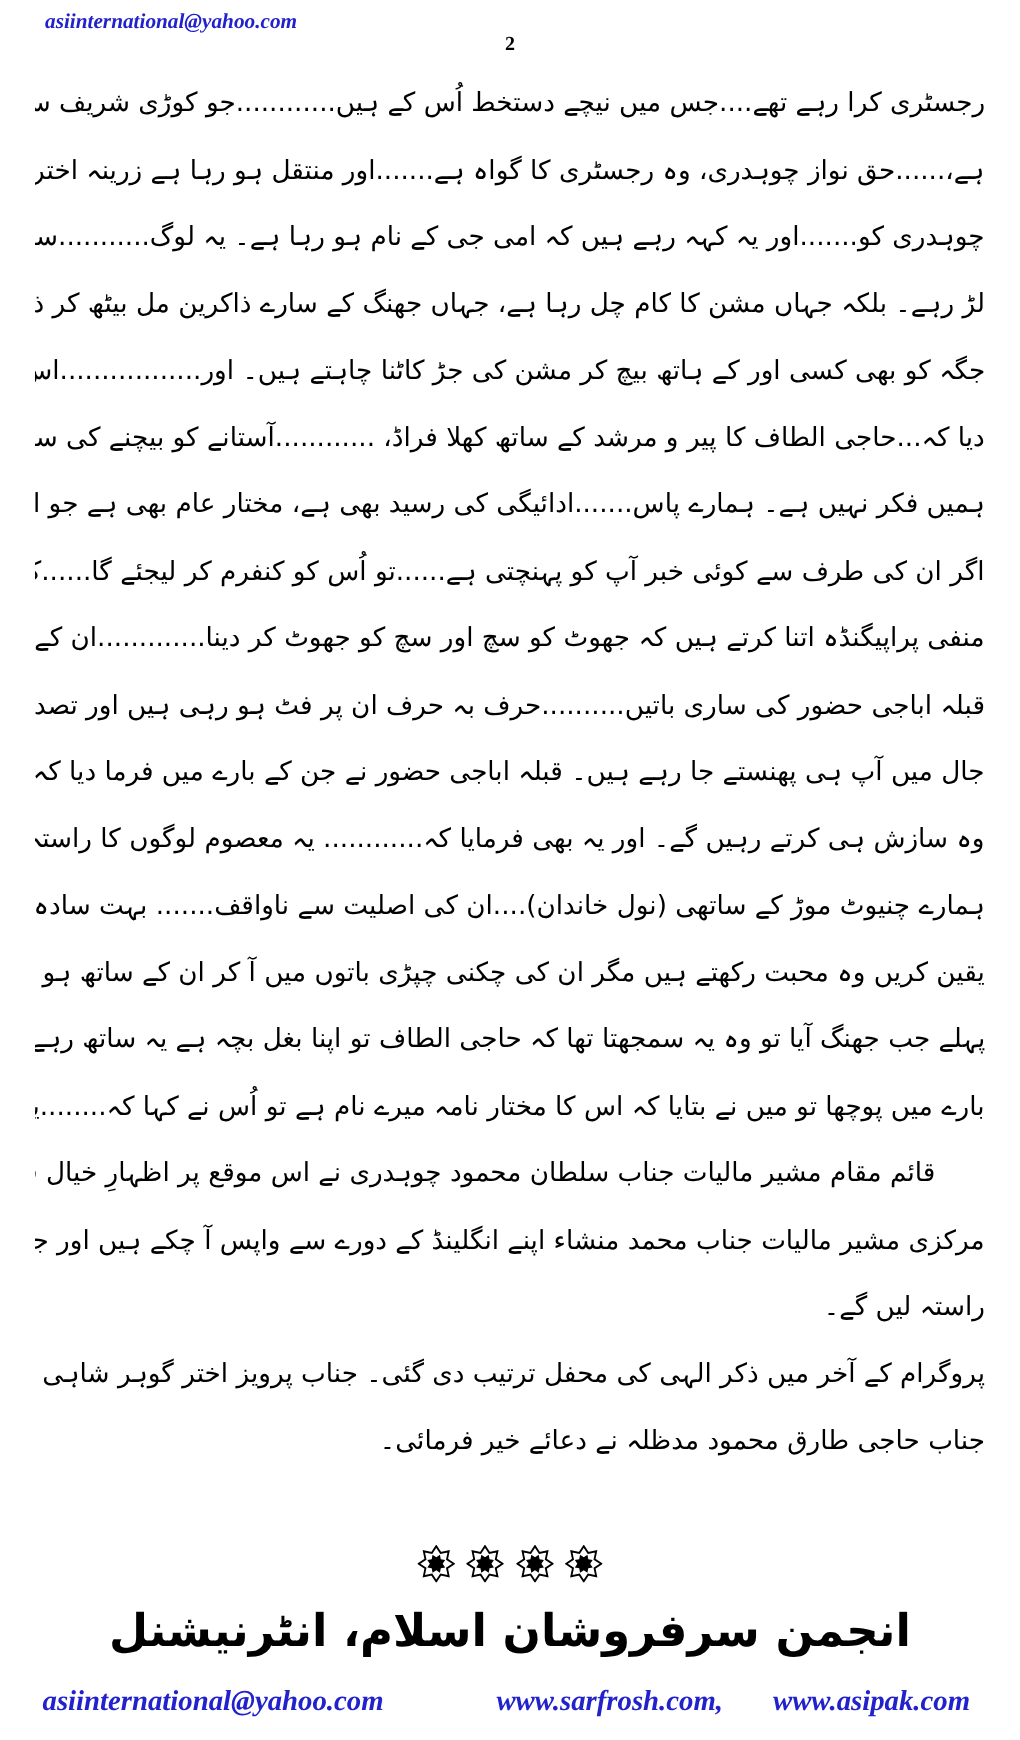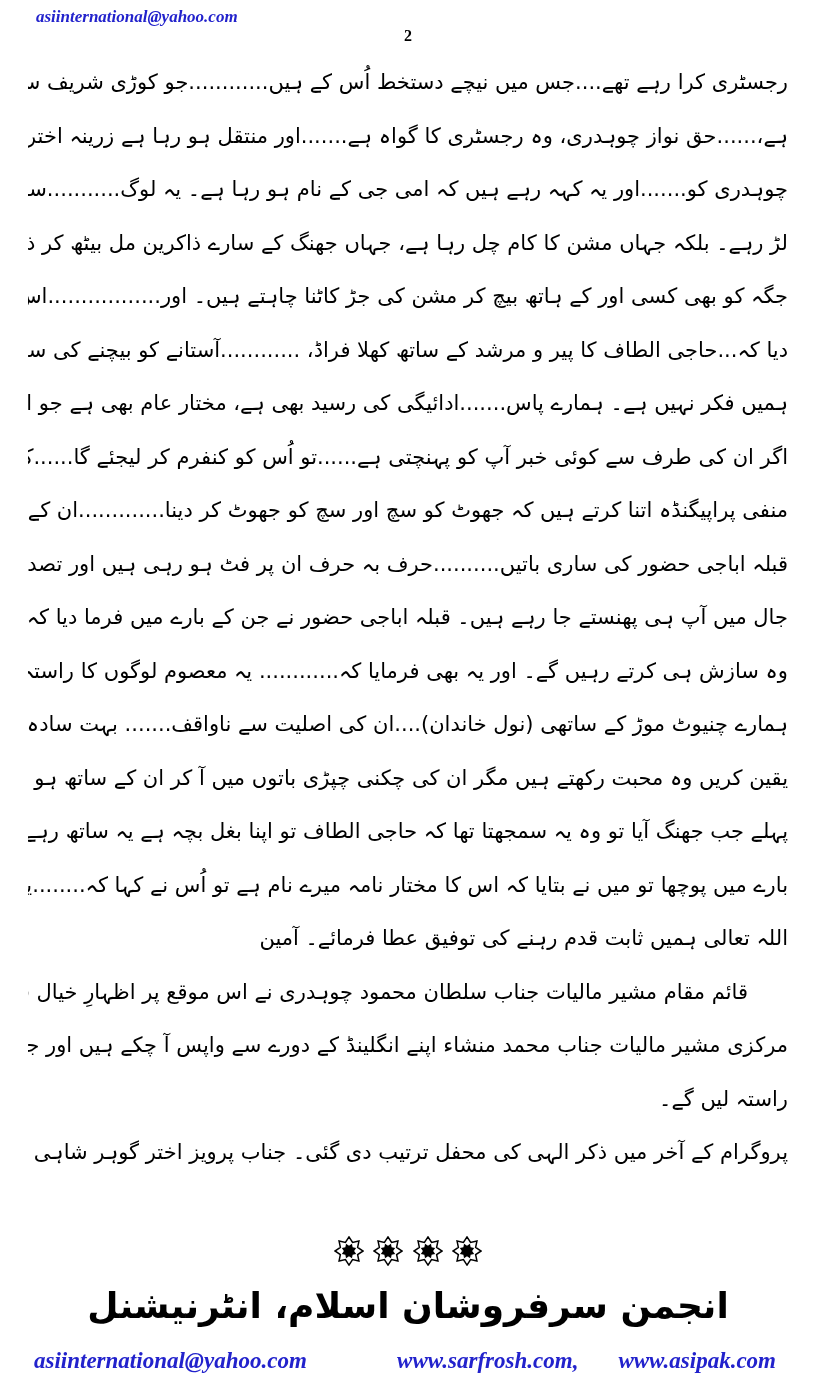--- a/index.html
+++ b/index.html
@@ -88,25 +88,25 @@
     <div class="line">ہمیں فکر نہیں ہے۔ ہمارے پاس.......ادائیگی کی رسید بھی ہے، مختار عام بھی ہے جو ابھی تک کینسل نہیں کرایا جا سکا۔</div>
     <div class="line">اگر ان کی طرف سے کوئی خبر آپ کو پہنچتی ہے......تو اُس کو کنفرم کر لیجئے گا......کیونکہ یہ پراپیگنڈہ میں ماہر ہیں۔ یہ</div>
     <div class="line">منفی پراپیگنڈہ اتنا کرتے ہیں کہ جھوٹ کو سچ اور سچ کو جھوٹ کر دینا.............ان کے بائیں ہاتھ کا کھیل ہے۔</div>
     <div class="line">قبلہ اباجی حضور کی ساری باتیں..........حرف بہ حرف ان پر فٹ ہو رہی ہیں اور تصدیق ہو رہی ہے، یہ خود اپنے</div>
     <div class="line">جال میں آپ ہی پھنستے جا رہے ہیں۔ قبلہ اباجی حضور نے جن کے بارے میں فرما دیا کہ........یہ سازشی عناصر ہیں تو</div>
     <div class="line">وہ سازش ہی کرتے رہیں گے۔ اور یہ بھی فرمایا کہ............ یہ معصوم لوگوں کا راستہ کھوٹا کر رہے ہیں۔</div>
     <div class="line">ہمارے چنیوٹ موڑ کے ساتھی (نول خاندان)....ان کی اصلیت سے ناواقف....... بہت سادہ اور معصوم ہیں،</div>
     <div class="line">یقین کریں وہ محبت رکھتے ہیں مگر ان کی چکنی چپڑی باتوں میں آ کر ان کے ساتھ ہو گئے۔ وصی قریشی استعفی دینے سے</div>
     <div class="line">پہلے جب جھنگ آیا تو وہ یہ سمجھتا تھا کہ حاجی الطاف تو اپنا بغل بچہ ہے یہ ساتھ رہے گا۔ اُس نے مجھ سے آستانے کے</div>
     <div class="line">بارے میں پوچھا تو میں نے بتایا کہ اس کا مختار نامہ میرے نام ہے تو اُس نے کہا کہ........یہ تو اور بھی اچھا ہے۔</div>
-    <div class="line end">اللہ تعالی ہمیں ثابت قدم رہنے کی توفیق عطا فرمائے۔ آمین</div>
     <div class="line indent">قائم مقام مشیر مالیات جناب سلطان محمود چوہدری نے اس موقع پر اظہارِ خیال فرمایا اور حاضرین کو بتایا کہ</div>
     <div class="line">مرکزی مشیر مالیات جناب محمد منشاء اپنے انگلینڈ کے دورے سے واپس آ چکے ہیں اور جلد ہی وہ اپنی تنظیمی ذمہ داریاں</div>
     <div class="line end">راستہ لیں گے۔</div>
     <div class="line">پروگرام کے آخر میں ذکر الہی کی محفل ترتیب دی گئی۔ جناب پرویز اختر گوہر شاہی مدظلہ نے ذکر کرایا اور</div>
+    <div class="line end">جناب حاجی طارق محمود مدظلہ نے دعائے خیر فرمائی۔</div>
   </div>
 
   <div class="ornaments">
     <svg width="0" height="0" style="position:absolute">
       <defs>
         <g id="star8">
           <polygon points="31,16 25.2,19.8 26.6,26.6 19.8,25.2 16,31 12.2,25.2 5.4,26.6 6.8,19.8 1,16 6.8,12.2 5.4,5.4 12.2,6.8 16,1 19.8,6.8 26.6,5.4 25.2,12.2" fill="#ffffff" stroke="#000000" stroke-width="1.6"></polygon>
           <polygon points="31,16 25.2,19.8 26.6,26.6 19.8,25.2 16,31 12.2,25.2 5.4,26.6 6.8,19.8 1,16 6.8,12.2 5.4,5.4 12.2,6.8 16,1 19.8,6.8 26.6,5.4 25.2,12.2" transform="rotate(22.5 16 16) translate(7.2 7.2) scale(0.55)" fill="#000000"></polygon>
         </g>
       </defs>

